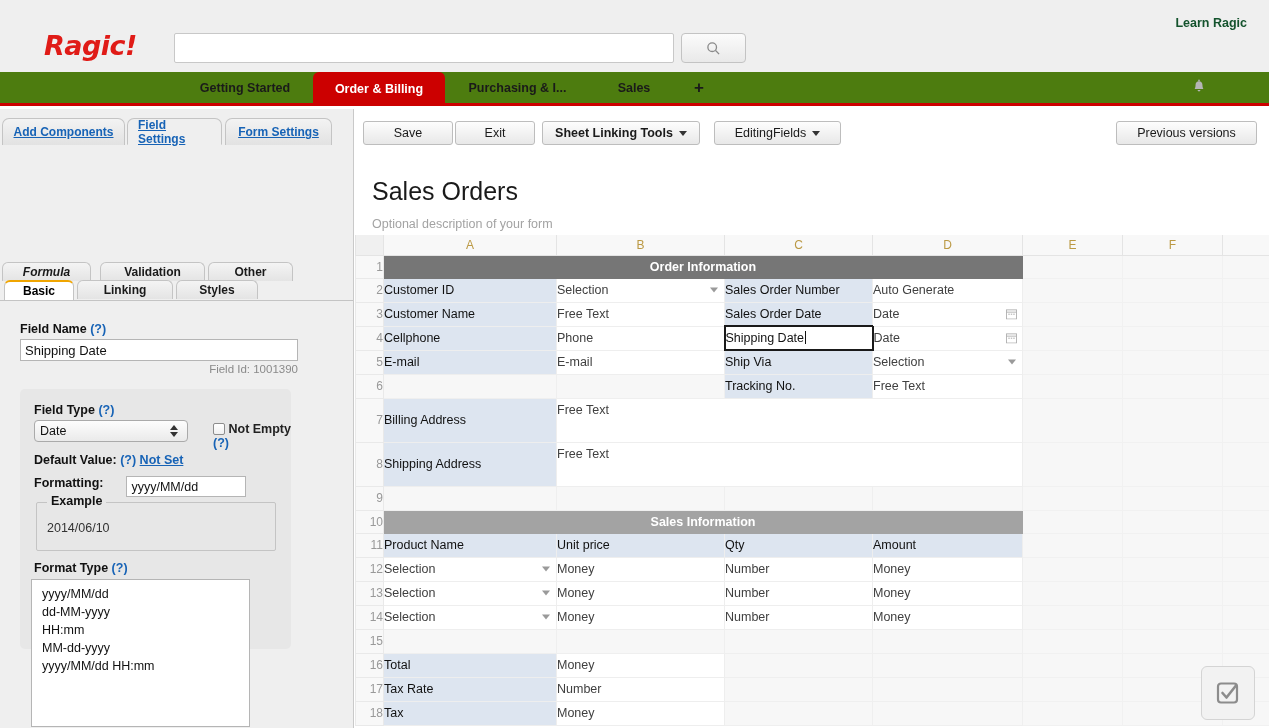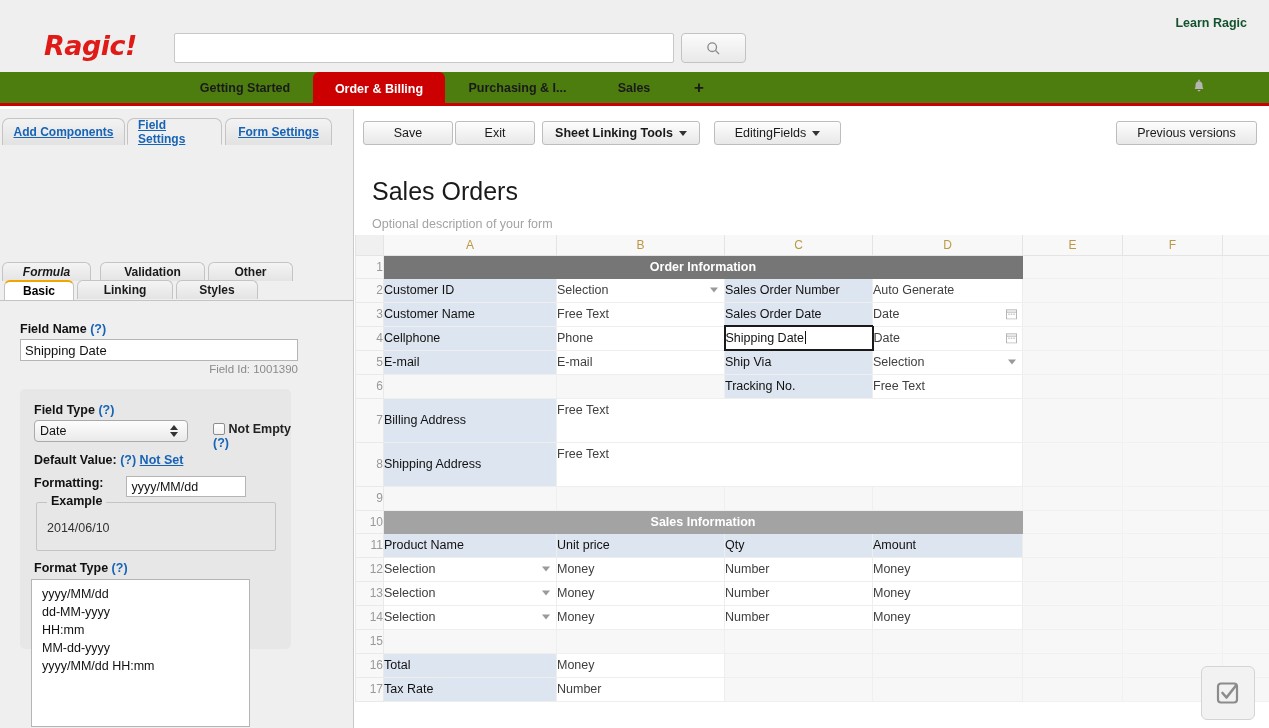--- a/index.html
+++ b/index.html
@@ -588,20 +588,30 @@
         <tr style="height:24px">
           <td class="rowhdr">17</td>
           <td class="cell lblcell">Tax Rate</td>
           <td class="cell phcell">Number</td>
           <td class="blankcell"></td>
           <td class="blankcell"></td>
           <td class="emptycell"></td>
           <td class="emptycell"></td>
           <td class="emptycell"></td>
         </tr>
+        <tr style="height:24px">
+          <td class="rowhdr">18</td>
+          <td class="cell lblcell">Tax</td>
+          <td class="cell phcell">Money</td>
+          <td class="blankcell"></td>
+          <td class="blankcell"></td>
+          <td class="emptycell"></td>
+          <td class="emptycell"></td>
+          <td class="emptycell"></td>
+        </tr>
       </tbody>
         </table>
 
       <div class="fab">
         <svg width="26" height="26" viewBox="0 0 26 26">
           <rect x="3" y="3.5" width="19" height="19" rx="3" fill="none" stroke="#8c8c8c" stroke-width="2.2"></rect>
           <path d="M7.5 13 L11.5 17.5 L21 5.5" fill="none" stroke="#8c8c8c" stroke-width="2.6" stroke-linecap="round" stroke-linejoin="round"></path>
         </svg>
       </div>
     </div>

